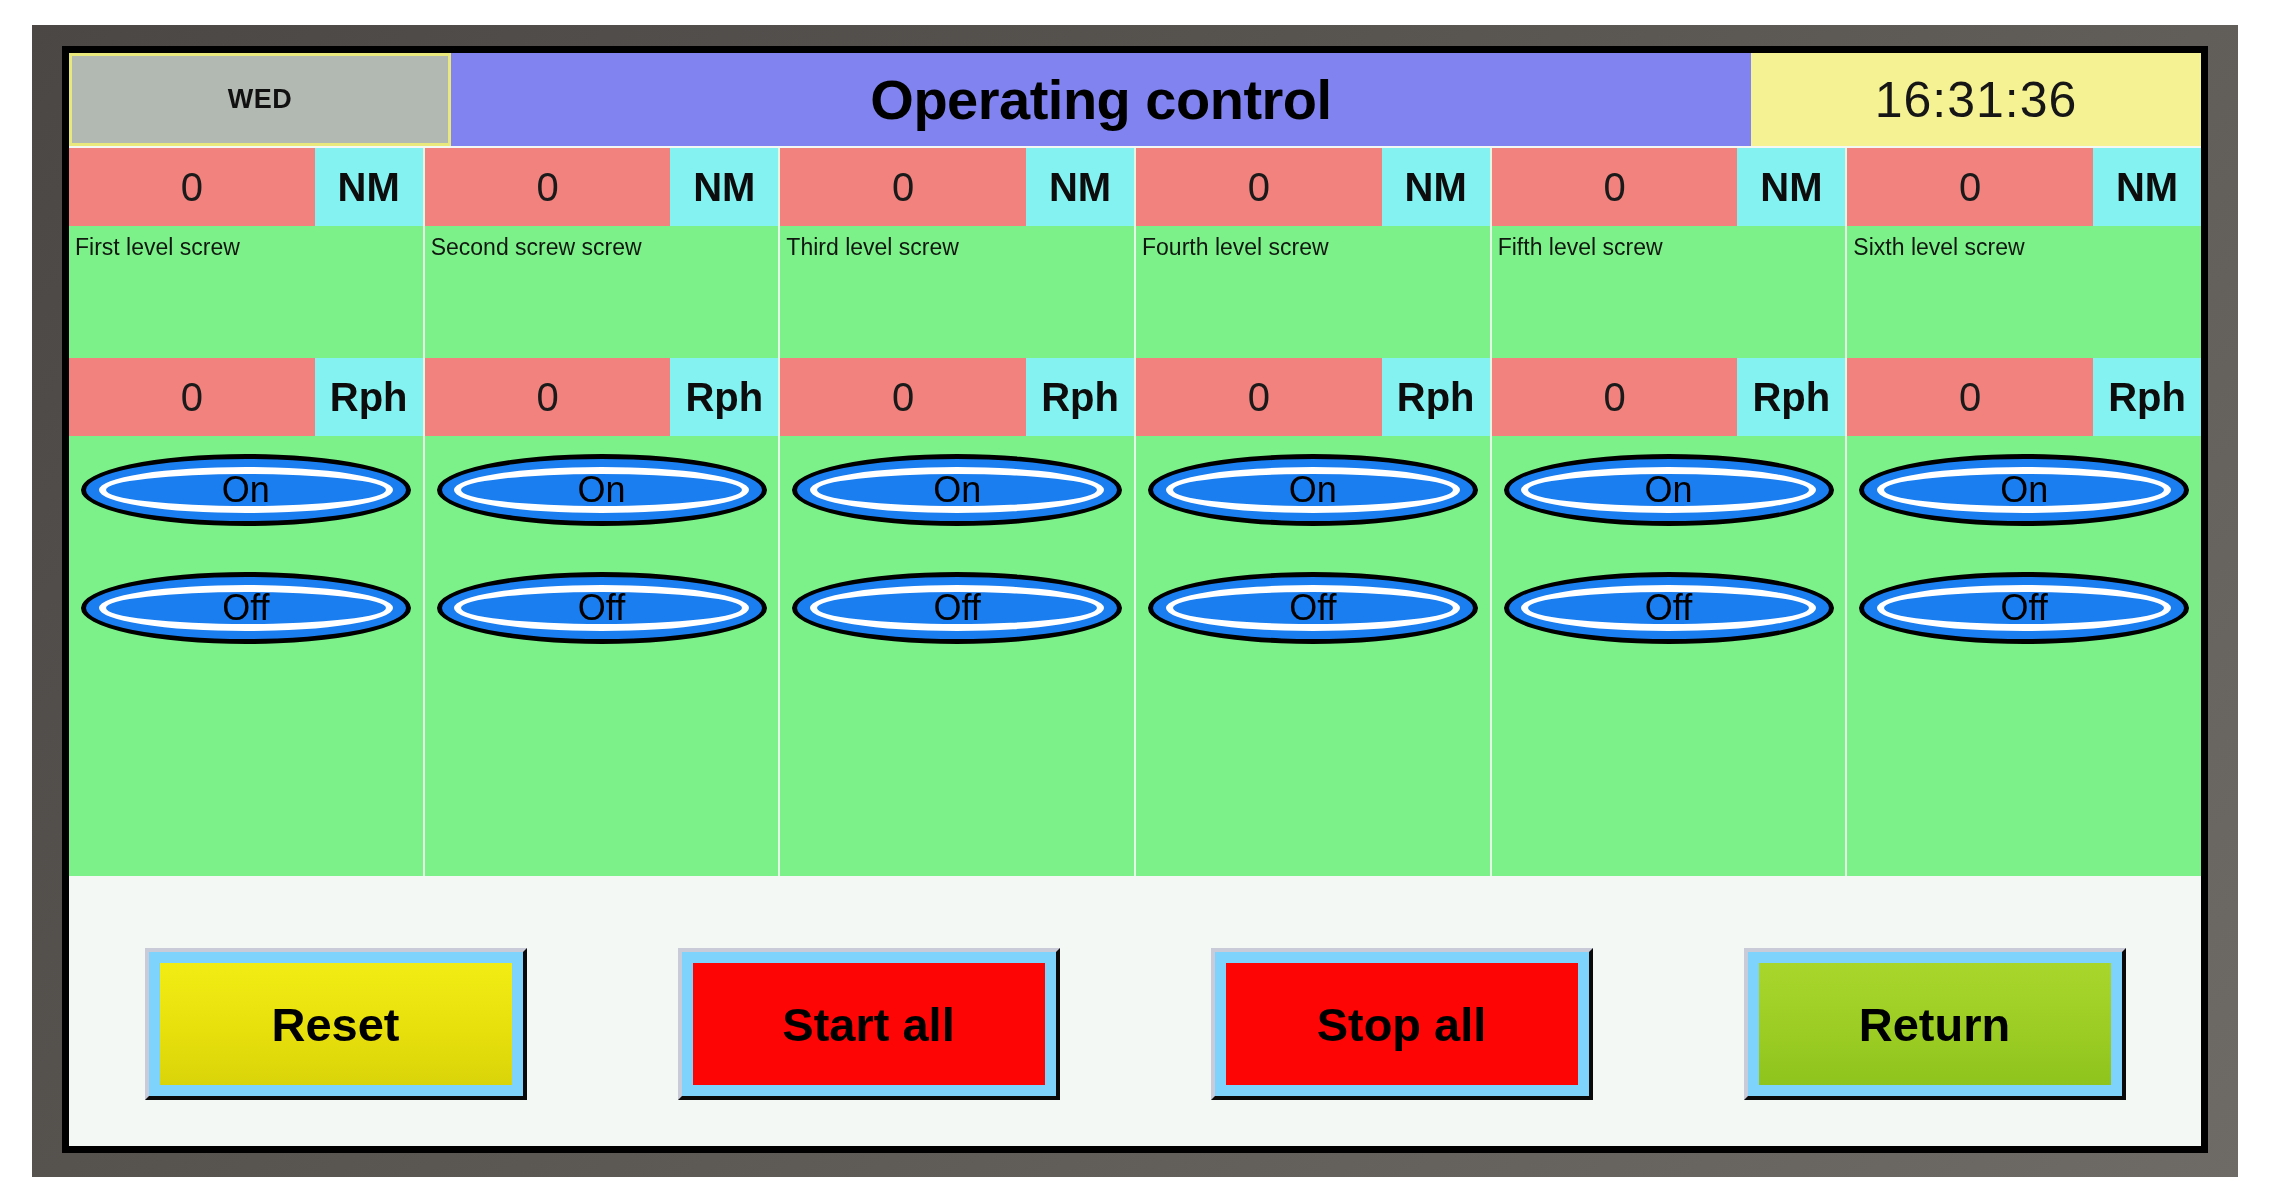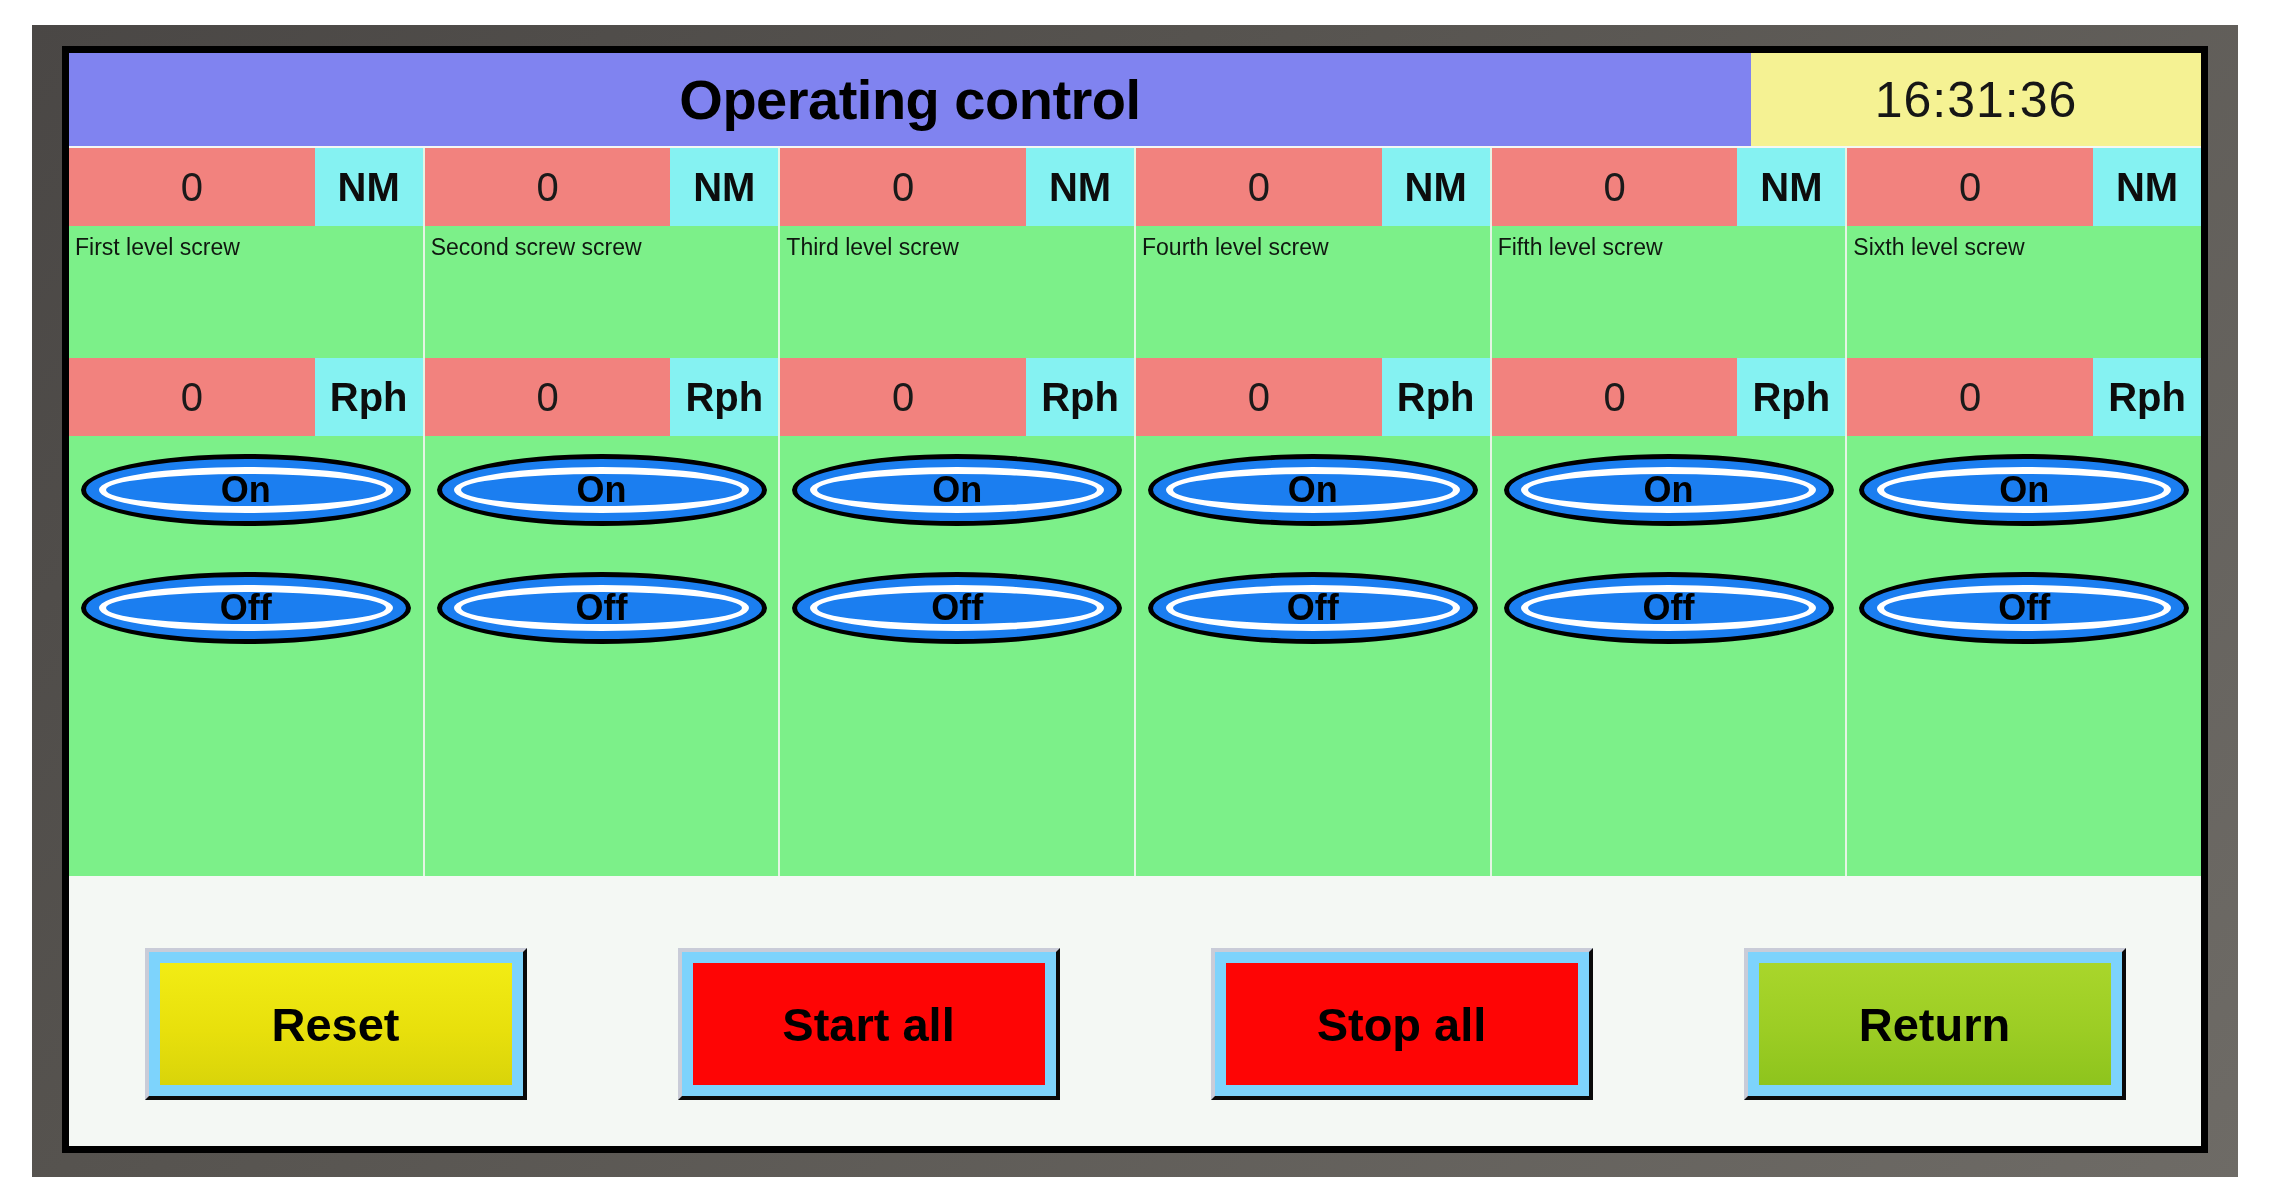--- a/index.html
+++ b/index.html
@@ -179,21 +179,21 @@
     height: 74%;
     border-radius: 50%;
     border: 7px solid #ffffff;
     box-sizing: border-box;
     pointer-events: none;
   }
   .ebtn > span {
     position: relative;
     z-index: 2;
     font-size: 36px;
-    font-weight: bold;
+    font-weight: normal;
     color: #000;
   }
   .ebtn-on  { top: 18px; }
   .ebtn-off { top: 136px; }
 
   
   .bottom {
     position: absolute;
     left: 0;
     bottom: 0;
@@ -246,20 +246,23 @@
 </head>
 <body>
 
 <div id="screen">
   <div class="bezel"></div>
 
   <div class="black-frame">
     <div class="panel">
 
       <div class="header">
+        <div class="hdr-day">
+          <span>WED</span>
+        </div>
         <div class="hdr-title">
           <span>Operating control</span>
         </div>
         <div class="hdr-clock">
           <span>16:31:36</span>
         </div>
       </div>
 
       <div class="grid">
 

